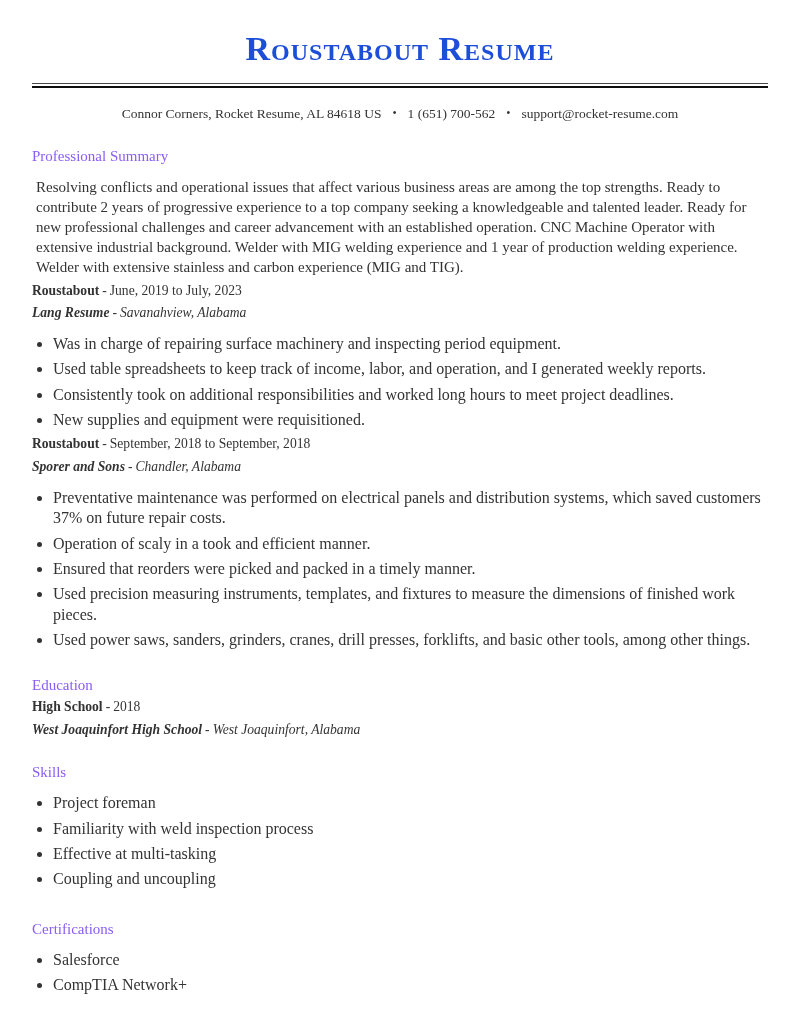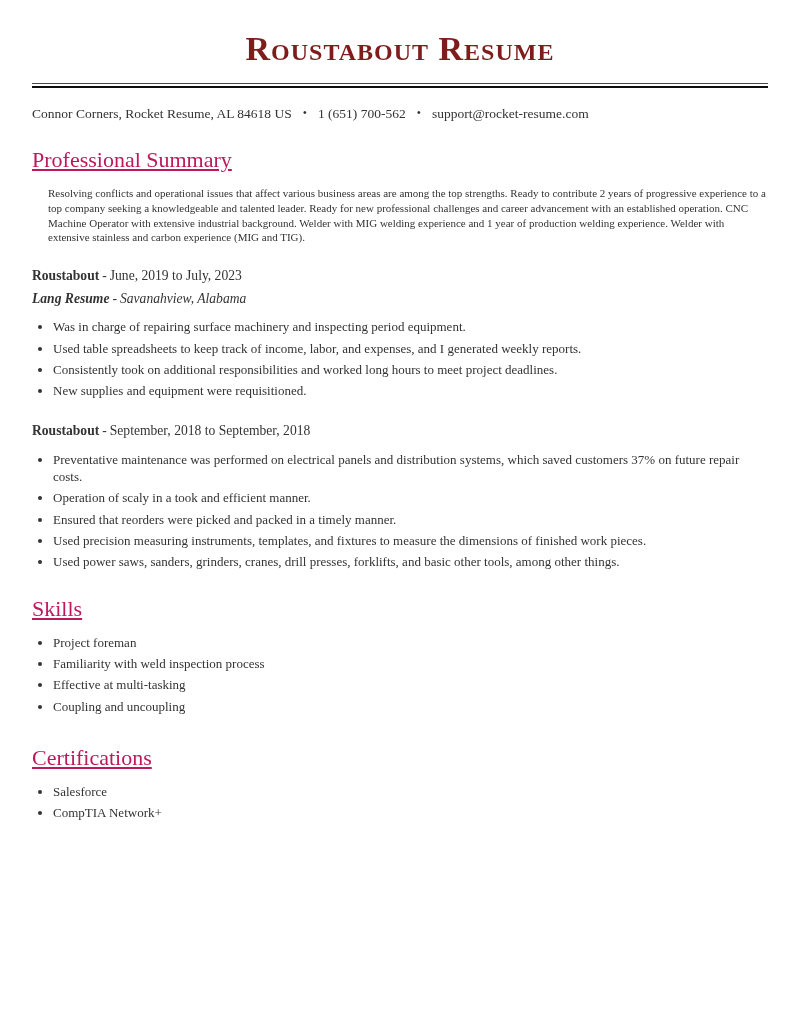--- a/index.html
+++ b/index.html
@@ -20,69 +20,69 @@
     height: 1035px;
     padding: 24px 32px 0 32px;
   }
   h1.resume-title {
     margin: 6px 0 0 0;
     text-align: center;
     font-variant: small-caps;
     font-weight: 700;
     font-size: 34px;
     letter-spacing: 1px;
-    color: #7f1d1d;
+    color: #1d4ed8;
   }
   .rule {
     margin-top: 15px;
     height: 2px;
     border-top: 1px solid #4a4a4a;
     border-bottom: 2px solid #0e0e0e;
   }
   .contact {
     margin-top: 18px;
+    text-align: center;
     font-size: 13.5px;
     color: #333333;
   }
   .contact .sep {
     display: inline-block;
     margin: 0 11px;
     font-size: 12px;
     vertical-align: 1px;
     color: #333333;
   }
   h2.section-heading {
     margin: 25px 0 0 0;
-    font-size: 22px;
+    font-size: 15px;
     font-weight: 400;
-    color: #be185d;
+    color: #8b5cf6;
     line-height: 1.2;
-    text-decoration: underline;
   }
   p.body-text {
-    margin: 13px 0 0 16px;
-    font-size: 11px;
+    margin: 13px 0 0 4px;
+    font-size: 15px;
     line-height: 1.33;
   }
   .entry {
-    margin-top: 22px;
+    margin-top: 4px;
   }
   .entry .line {
     margin: 0 0 5px 0;
     font-size: 13.6px;
     line-height: 1.3;
   }
   .italic { font-style: italic; }
   .dash { margin: 0 3px; }
   ul.bullets {
     margin: 12px 0 0 0;
     padding-left: 21px;
   }
   ul.bullets li {
-    font-size: 13px;
+    font-size: 16px;
     line-height: 1.3;
     margin-bottom: 4.5px;
   }
   .skills-cols {
     display: flex;
     gap: 40px;
   }
   .skills-cols ul.bullets {
     flex: 1 1 50%;
     margin-top: 12px;
@@ -107,39 +107,47 @@
   </section>
 
   <section>
 
     <div class="entry">
       <p class="line"><strong>Roustabout</strong><span class="dash">-</span><span>June, 2019 to July, 2023</span></p>
       <p class="line italic"><strong>Lang Resume</strong><span class="dash">-</span><span>Savanahview, Alabama</span></p>
       <ul class="bullets">
 
       <li>Was in charge of repairing surface machinery and inspecting period equipment.</li>
-          <li>Used table spreadsheets to keep track of income, labor, and expenses, and I generated weekly reports.</li>
+          <li>Used table spreadsheets to keep track of income, labor, and operation, and I generated weekly reports.</li>
           <li>Consistently took on additional responsibilities and worked long hours to meet project deadlines.</li>
           <li>New supplies and equipment were requisitioned.</li>
         </ul>
     </div>
 
     <div class="entry">
       <p class="line"><strong>Roustabout</strong><span class="dash">-</span><span>September, 2018 to September, 2018</span></p>
+      <p class="line italic"><strong>Sporer and Sons</strong><span class="dash">-</span><span>Chandler, Alabama</span></p>
       <ul class="bullets">
 
       <li>Preventative maintenance was performed on electrical panels and distribution systems, which saved customers 37% on future repair costs.</li>
           <li>Operation of scaly in a took and efficient manner.</li>
           <li>Ensured that reorders were picked and packed in a timely manner.</li>
           <li>Used precision measuring instruments, templates, and fixtures to measure the dimensions of finished work pieces.</li>
           <li>Used power saws, sanders, grinders, cranes, drill presses, forklifts, and basic other tools, among other things.</li>
         </ul>
     </div>
   </section>
 
+  <section>
+    <h2 class="section-heading">Education</h2>
+    <div class="entry">
+      <p class="line"><strong>High School</strong><span class="dash">-</span><span>2018</span></p>
+      <p class="line italic"><strong>West Joaquinfort High School</strong><span class="dash">-</span><span>West Joaquinfort, Alabama</span></p>
+    </div>
+  </section>
 
   <section>
     <h2 class="section-heading">Skills</h2>
     <div class="skills-cols">
       <ul class="bullets">
 
       <li>Project foreman</li>
           <li>Familiarity with weld inspection process</li>
           <li>Effective at multi-tasking</li>
           <li>Coupling and uncoupling</li>

